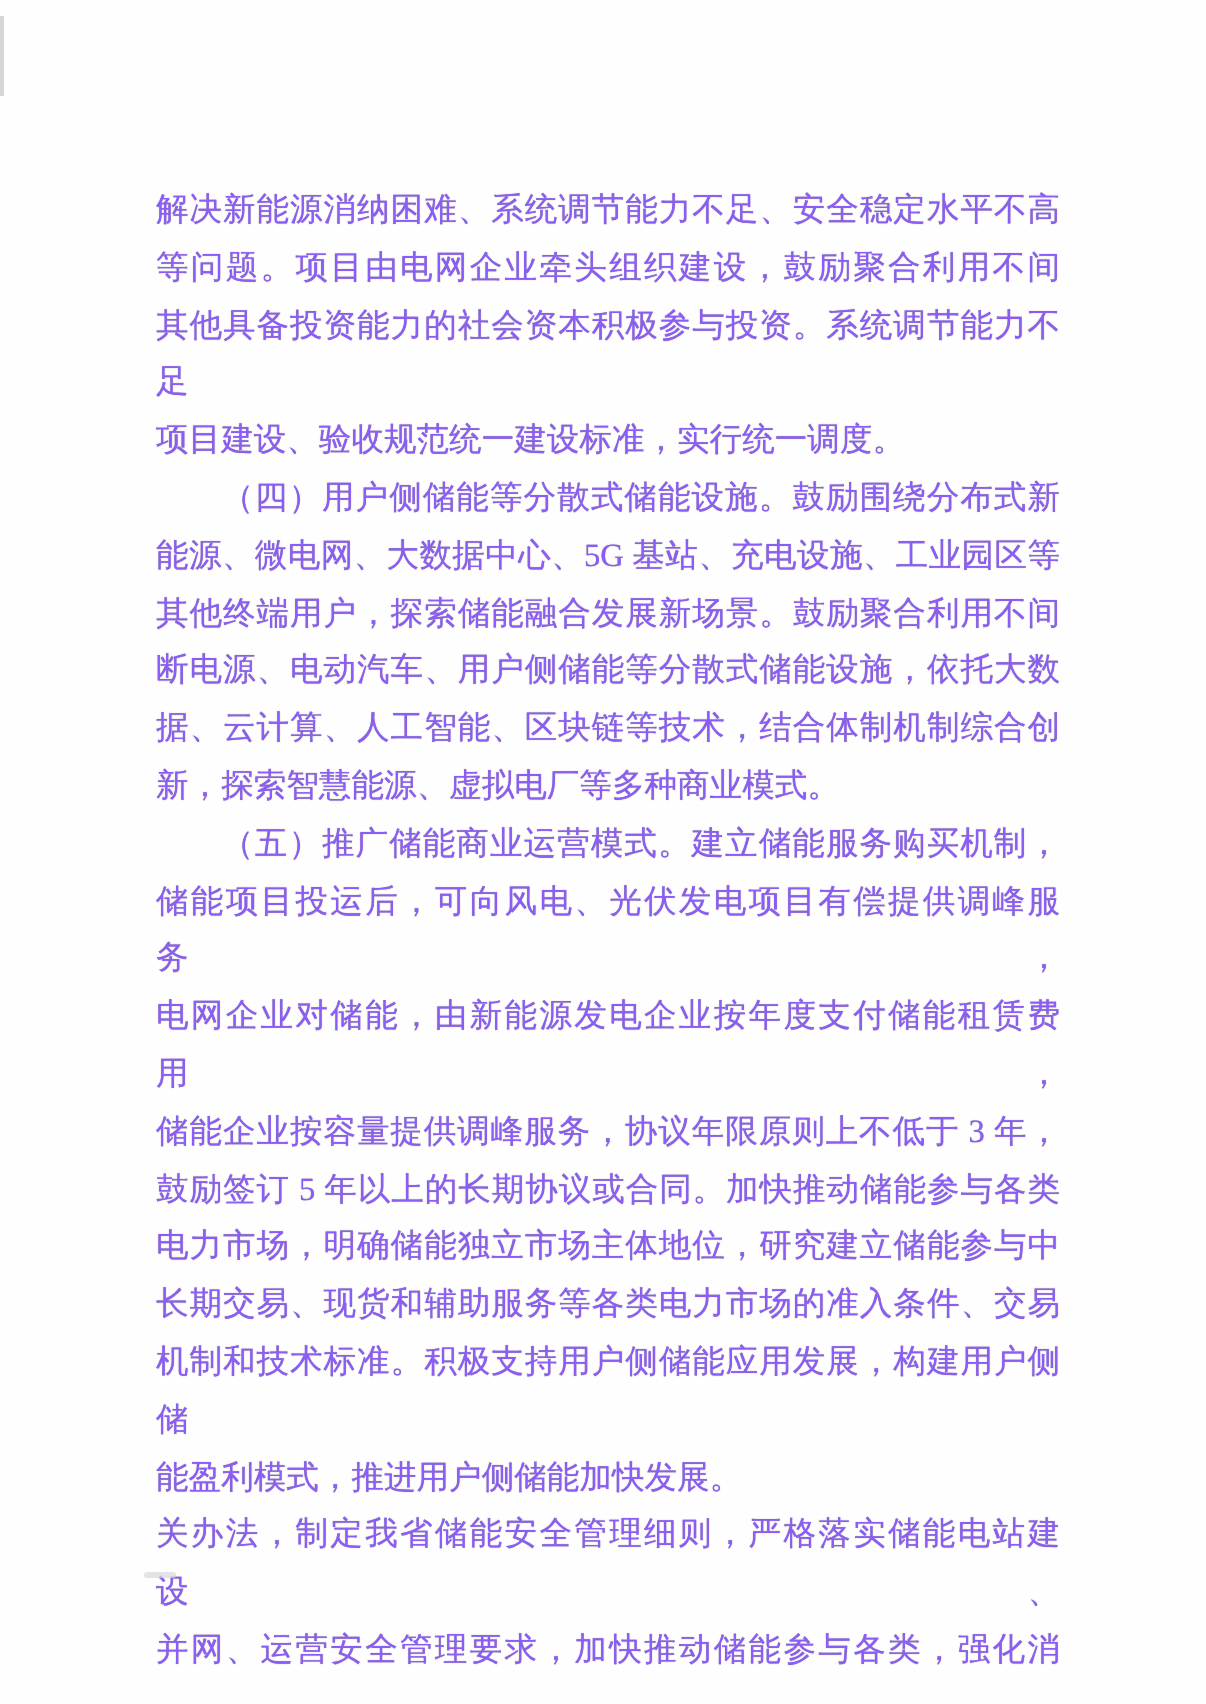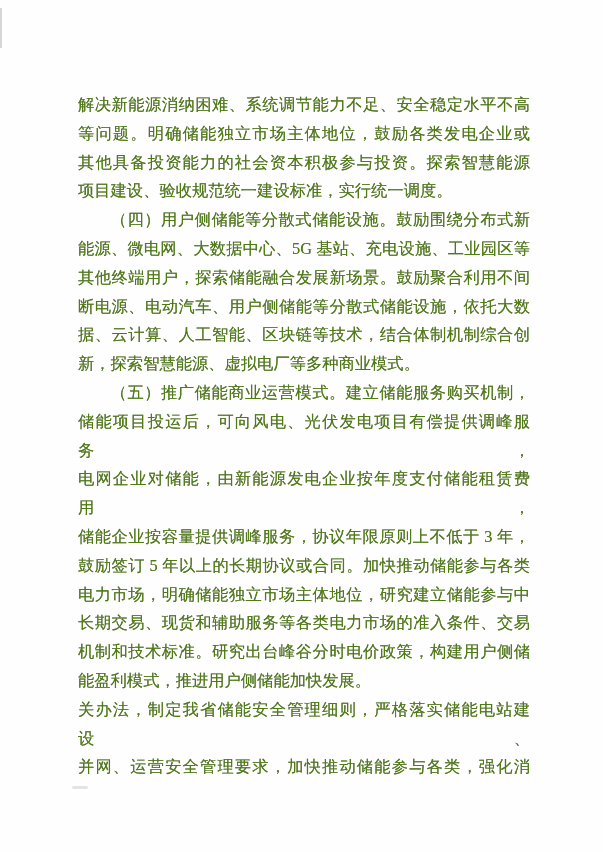--- a/index.html
+++ b/index.html
@@ -13,21 +13,21 @@
     height: 852px;
     background: #fefefe;
     overflow: hidden;
     font-family: "Liberation Serif", serif;
   }
   .text-block {
     position: absolute;
     left: 78px;
     top: 91px;
     width: 452px;
-    color: #4d7c0f;
+    color: #8b5cf6;
     font-size: 16.3px;
     line-height: 28.8px;
     text-shadow: 0 0 0.5px rgba(70, 70, 70, 0.65);
   }
   .para {
     margin: 0;
     padding: 0;
   }
   .line {
     text-align: justify;
@@ -62,43 +62,43 @@
 </head>
 <body>
 
 <div class="page">
   <div class="artifact-left-streak"></div>
 
   <div class="text-block">
 
     <div class="para">
       <div class="line">解决新能源消纳困难、系统调节能力不足、安全稳定水平不高</div>
-      <div class="line">等问题。明确储能独立市场主体地位，鼓励各类发电企业或</div>
-      <div class="line">其他具备投资能力的社会资本积极参与投资。探索智慧能源</div>
+      <div class="line">等问题。项目由电网企业牵头组织建设，鼓励聚合利用不间</div>
+      <div class="line">其他具备投资能力的社会资本积极参与投资。系统调节能力不足</div>
       <div class="line short">项目建设、验收规范统一建设标准，实行统一调度。</div>
     </div>
 
     <div class="para">
       <div class="line indent">（四）用户侧储能等分散式储能设施。鼓励围绕分布式新</div>
       <div class="line">能源、微电网、大数据中心、5G 基站、充电设施、工业园区等</div>
       <div class="line">其他终端用户，探索储能融合发展新场景。鼓励聚合利用不间</div>
       <div class="line">断电源、电动汽车、用户侧储能等分散式储能设施，依托大数</div>
       <div class="line">据、云计算、人工智能、区块链等技术，结合体制机制综合创</div>
       <div class="line short">新，探索智慧能源、虚拟电厂等多种商业模式。</div>
     </div>
 
     <div class="para">
       <div class="line indent">（五）推广储能商业运营模式。建立储能服务购买机制，</div>
       <div class="line">储能项目投运后，可向风电、光伏发电项目有偿提供调峰服务，</div>
       <div class="line">电网企业对储能，由新能源发电企业按年度支付储能租赁费用，</div>
       <div class="line">储能企业按容量提供调峰服务，协议年限原则上不低于 3 年，</div>
       <div class="line">鼓励签订 5 年以上的长期协议或合同。加快推动储能参与各类</div>
       <div class="line">电力市场，明确储能独立市场主体地位，研究建立储能参与中</div>
       <div class="line">长期交易、现货和辅助服务等各类电力市场的准入条件、交易</div>
-      <div class="line">机制和技术标准。研究出台峰谷分时电价政策，构建用户侧储</div>
+      <div class="line">机制和技术标准。积极支持用户侧储能应用发展，构建用户侧储</div>
       <div class="line short">能盈利模式，推进用户侧储能加快发展。</div>
     </div>
 
     <div class="para">
       <div class="line">关办法，制定我省储能安全管理细则，严格落实储能电站建设、</div>
       <div class="line">并网、运营安全管理要求，加快推动储能参与各类，强化消</div>
     </div>
 
   </div>
 

